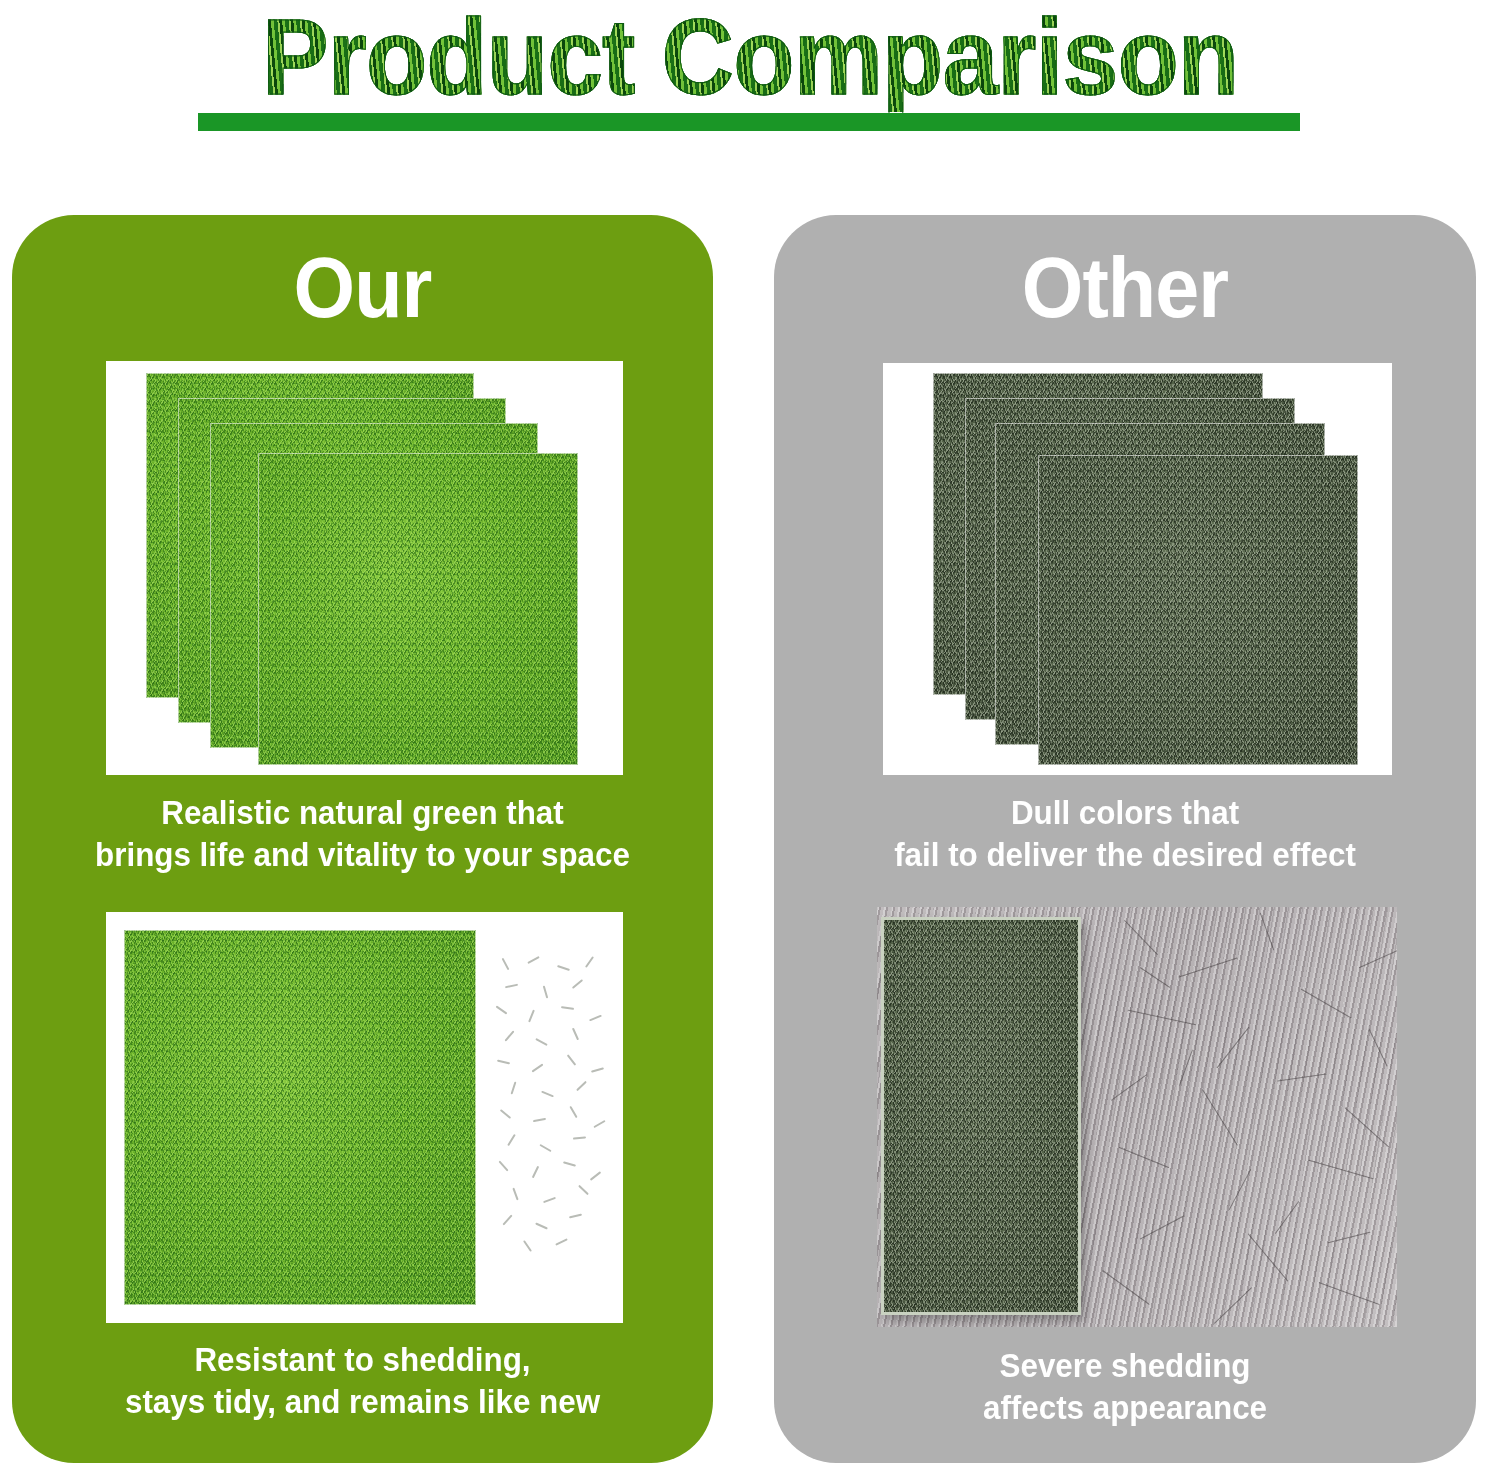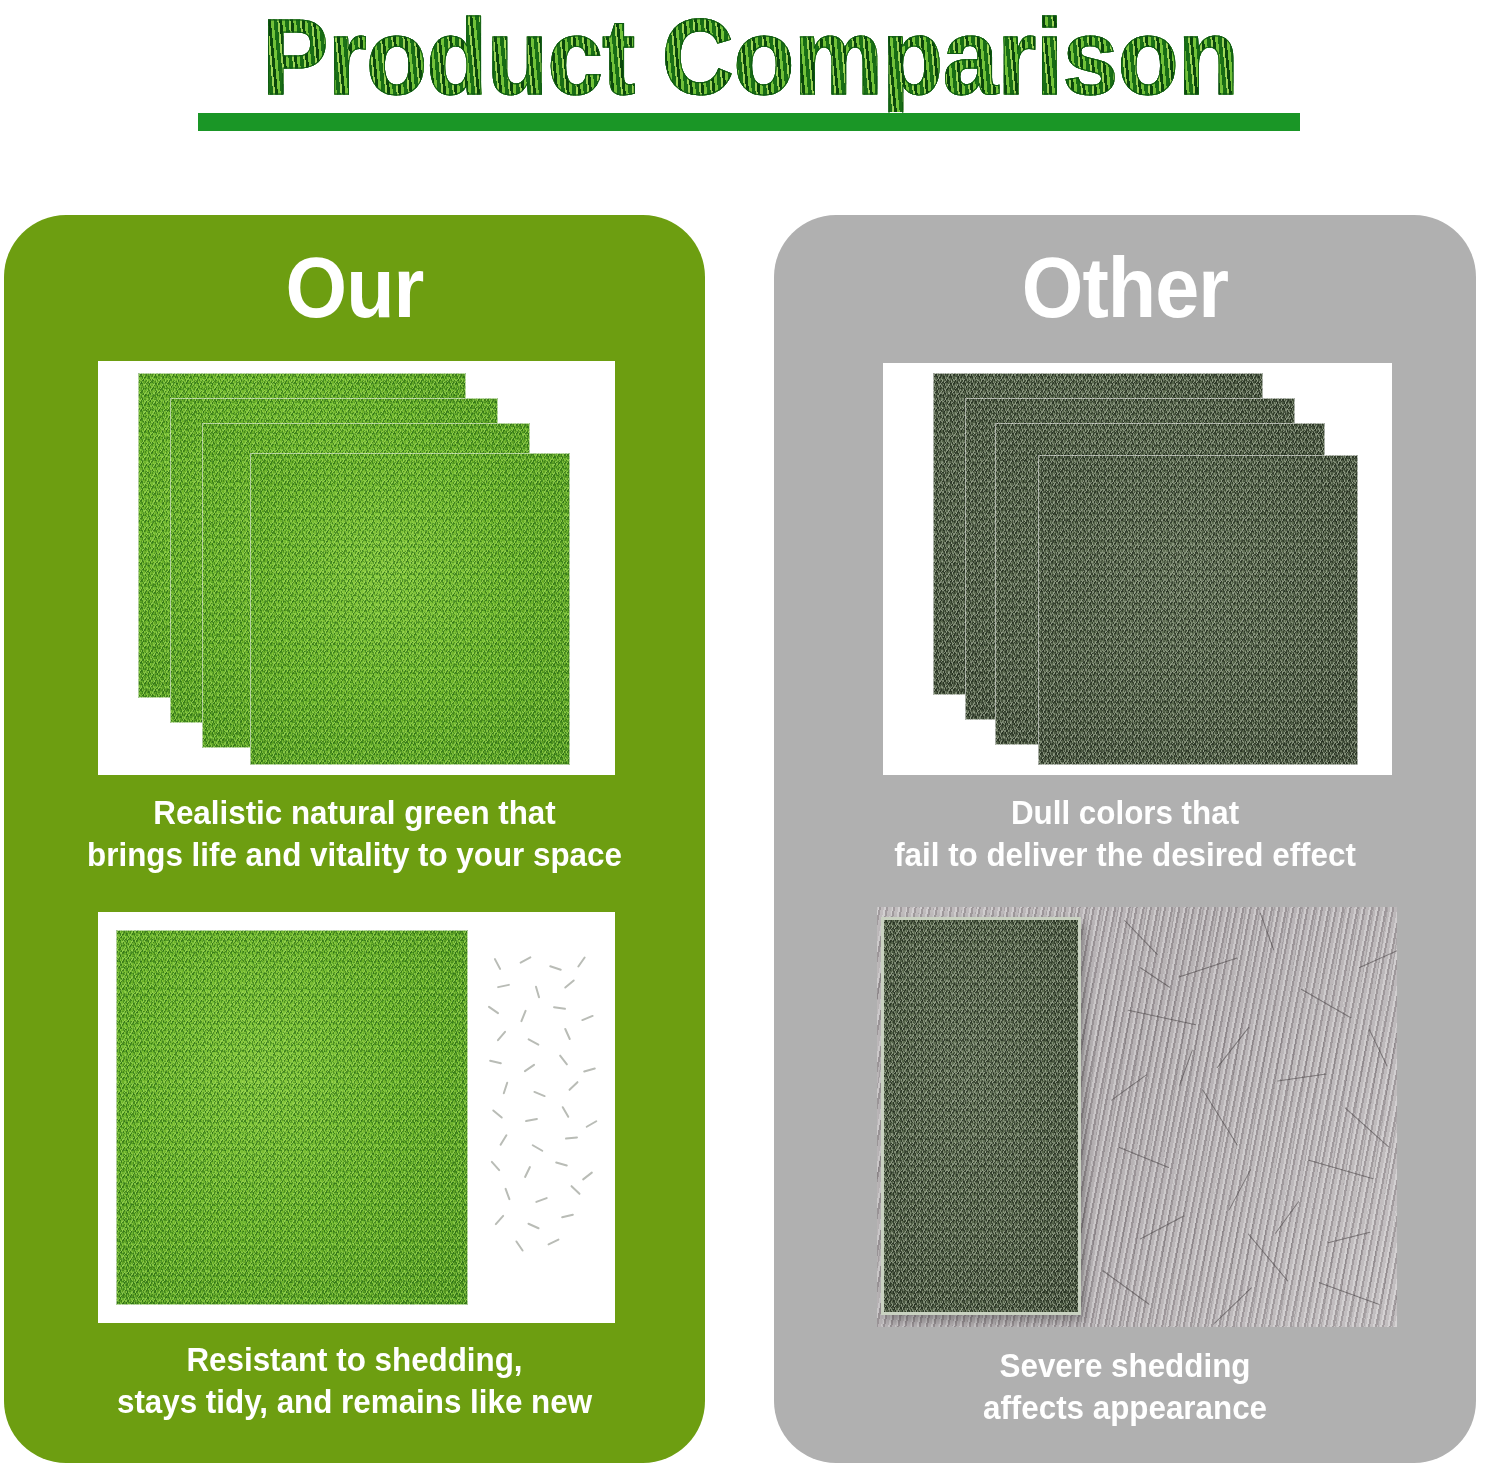--- a/index.html
+++ b/index.html
@@ -61,21 +61,21 @@
     height: 18px;
   }
 
   
   .panel {
     position: absolute;
     top: 215px;
     height: 1248px;
     border-radius: 62px;
   }
-  .panel-our  { left: 4px;   width: 701px; }
+  .panel-our  { left: 12px;   width: 701px; }
   .panel-other{ left: 774px; width: 702px; }
 
   .panel-heading {
     position: absolute;
     left: 0;
     top: 26px;
     width: 100%;
     text-align: center;
     color: #ffffff;
     font-weight: bold;

